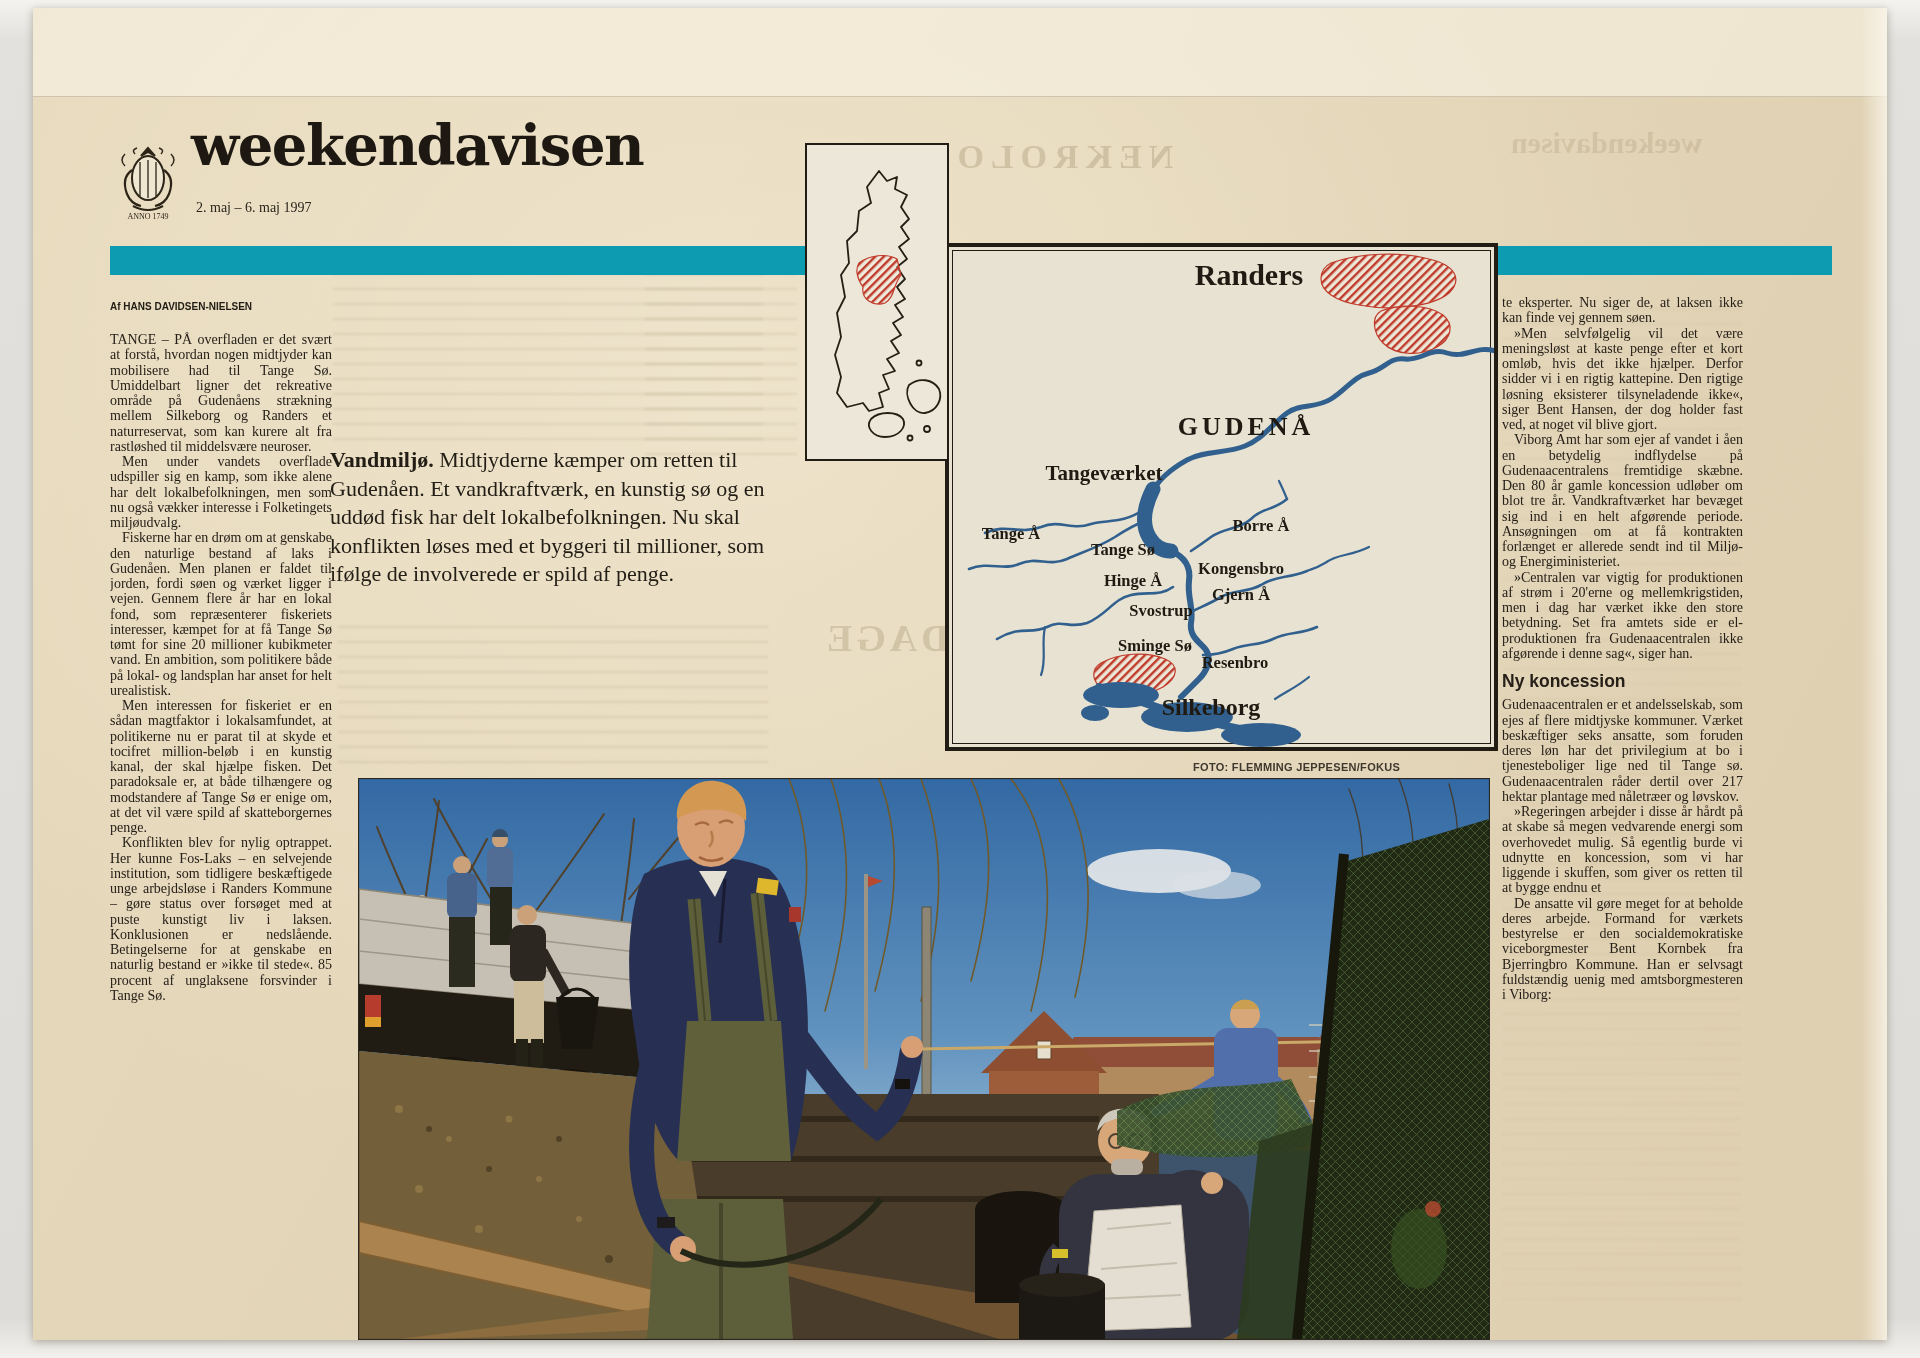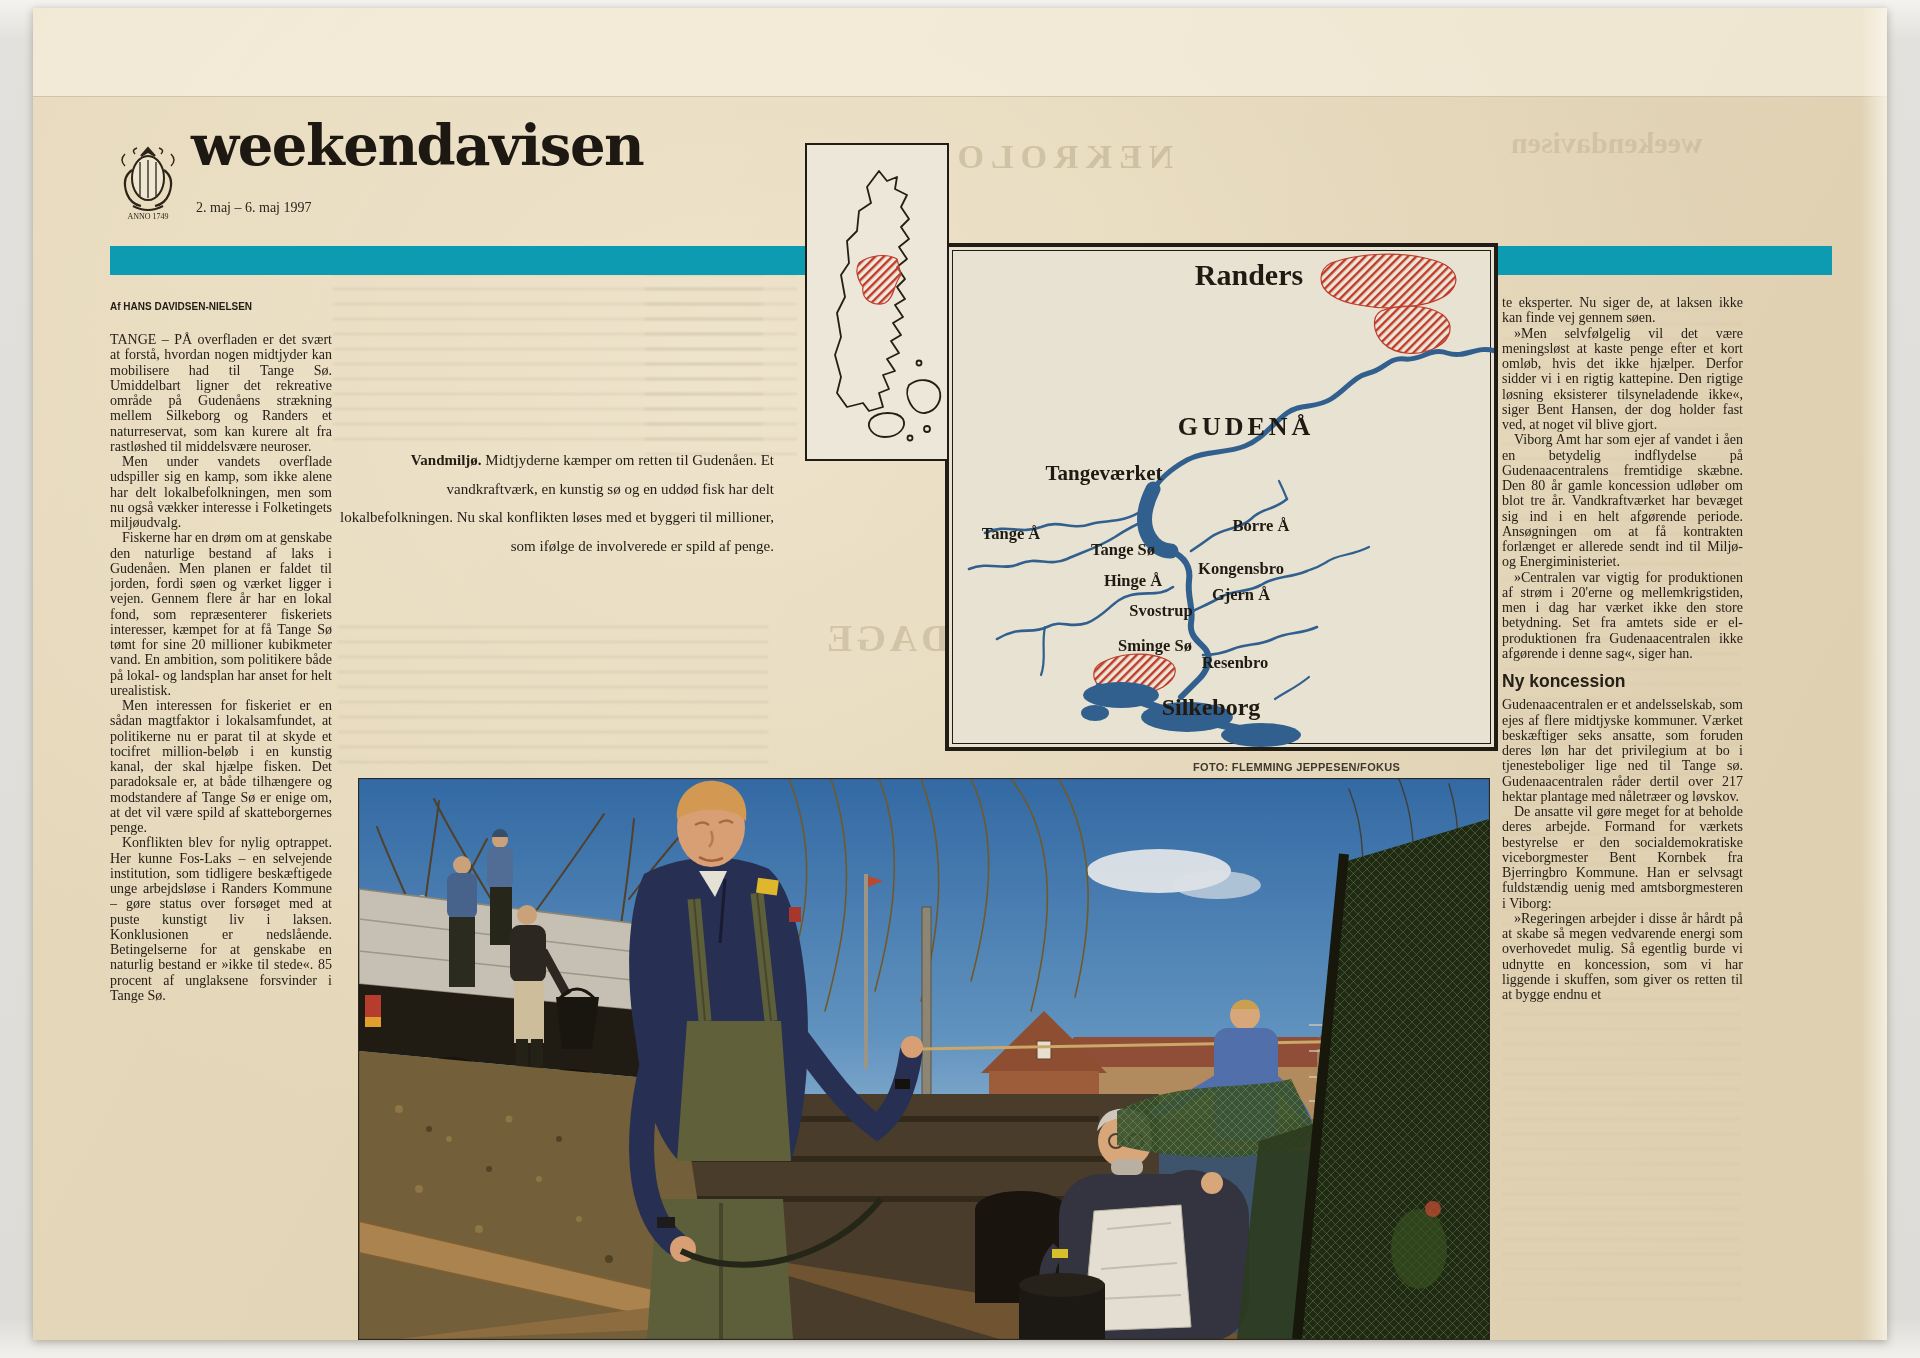--- a/index.html
+++ b/index.html
@@ -38,22 +38,22 @@
   .col{position:absolute;z-index:2;color:#262019;font-size:14px;line-height:15.25px;
         text-align:justify;}
   .col p{margin:0;}
   .col p + p{text-indent:12px;}
   .col-left{left:77px;top:324px;width:222px;height:1008px;overflow:hidden;}
   .col-right{left:1469px;top:287px;width:241px;height:1045px;overflow:hidden;}
   .subhead{font-family:"Liberation Sans",sans-serif;font-weight:bold;font-size:17.5px;
         margin:13px 0 8px 0 !important;text-indent:0 !important;text-align:left;}
 
   
-  .lead{position:absolute;left:297px;top:438px;width:444px;z-index:2;text-align:right;
-        font-size:15px;line-height:28.6px;color:#221d15;}
+  .lead{position:absolute;left:297px;top:438px;width:444px;z-index:2;text-align:left;
+        font-size:22px;line-height:28.6px;color:#221d15;}
   .lead b{font-weight:bold;}
 
   
   .region-map{position:absolute;left:912px;top:235px;width:545px;height:500px;z-index:4;
         background:#e7e2d1;border:4px solid #211d15;box-shadow:inset 0 0 0 3px #e7e2d1, inset 0 0 0 4px #211d15;}
   .inset-map{position:absolute;left:772px;top:135px;width:140px;height:314px;z-index:5;
         background:#ece7d8;border:2px solid #211d15;}
   .photo-credit{position:absolute;left:1160px;top:753px;width:297px;z-index:2;text-align:left;
         font-family:"Liberation Sans",sans-serif;font-size:11px;font-weight:600;
         letter-spacing:.3px;color:#3e382e;}
@@ -374,19 +374,19 @@
       </svg>
     </div>
 
     <div class="col col-right">
       <p>te eksperter. Nu siger de, at laksen ikke kan finde vej gennem søen.</p>
       <p>»Men selvfølgelig vil det være meningsløst at kaste penge efter et kort omløb, hvis det ikke hjælper. Derfor sidder vi i en rigtig kattepine. Den rigtige løsning eksisterer tilsyneladende ikke«, siger Bent Hansen, der dog holder fast ved, at noget vil blive gjort.</p>
       <p>Viborg Amt har som ejer af vandet i åen en betydelig indflydelse på Gudenaacentralens fremtidige skæbne. Den 80 år gamle koncession udløber om blot tre år. Vandkraftværket har bevæget sig ind i en helt afgørende periode. Ansøgningen om at få kontrakten forlænget er allerede sendt ind til Miljø- og Energiministeriet.</p>
       <p>»Centralen var vigtig for produktionen af strøm i 20'erne og mellemkrigstiden, men i dag har værket ikke den store betydning. Set fra amtets side er el-produktionen fra Gudenaacentralen ikke afgørende i denne sag«, siger han.</p>
       <p class="subhead">Ny koncession</p>
       <p style="text-indent:0;">Gudenaacentralen er et andelsselskab, som ejes af flere midtjyske kommuner. Værket beskæftiger seks ansatte, som foruden deres løn har det privilegium at bo i tjenesteboliger lige ned til Tange sø. Gudenaacentralen råder dertil over 217 hektar plantage med nåletræer og løvskov.</p>
+      <p>»Regeringen arbejder i disse år hårdt på at skabe så megen vedvarende energi som overhovedet mulig. Så egentlig burde vi udnytte en koncession, som vi har liggende i skuffen, som giver os retten til at bygge endnu et</p>
       <p>De ansatte vil gøre meget for at beholde deres arbejde. Formand for værkets bestyrelse er den socialdemokratiske viceborgmester Bent Kornbek fra Bjerringbro Kommune. Han er selvsagt fuldstændig uenig med amtsborgmesteren i Viborg:</p>
-      <p>»Regeringen arbejder i disse år hårdt på at skabe så megen vedvarende energi som overhovedet mulig. Så egentlig burde vi udnytte en koncession, som vi har liggende i skuffen, som giver os retten til at bygge endnu et</p>
     </div>
 
     <div class="page-right-edge"></div>
   </div>
 </div>
 
 </body></html>

